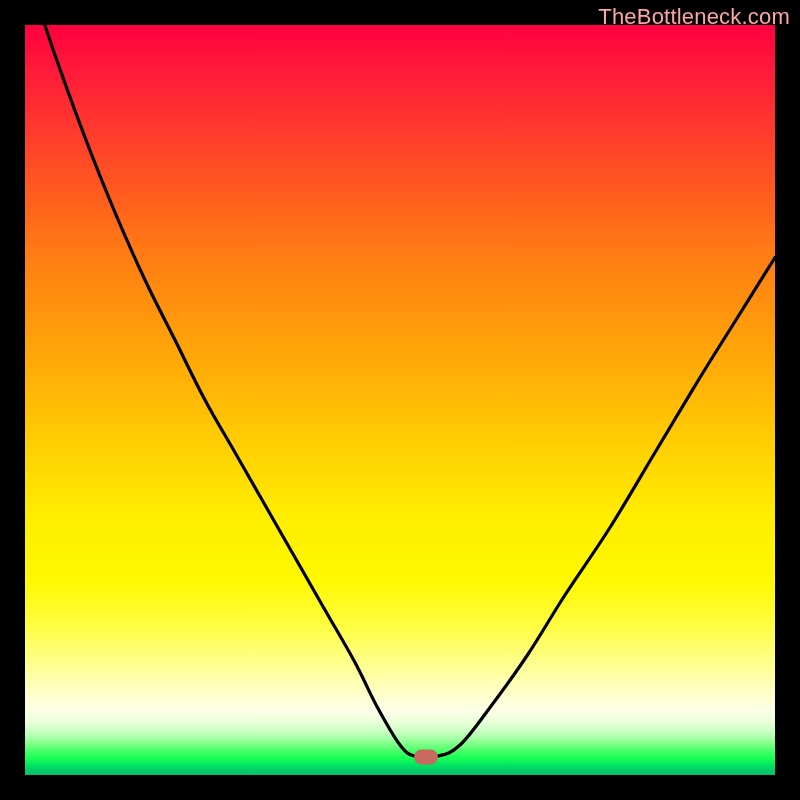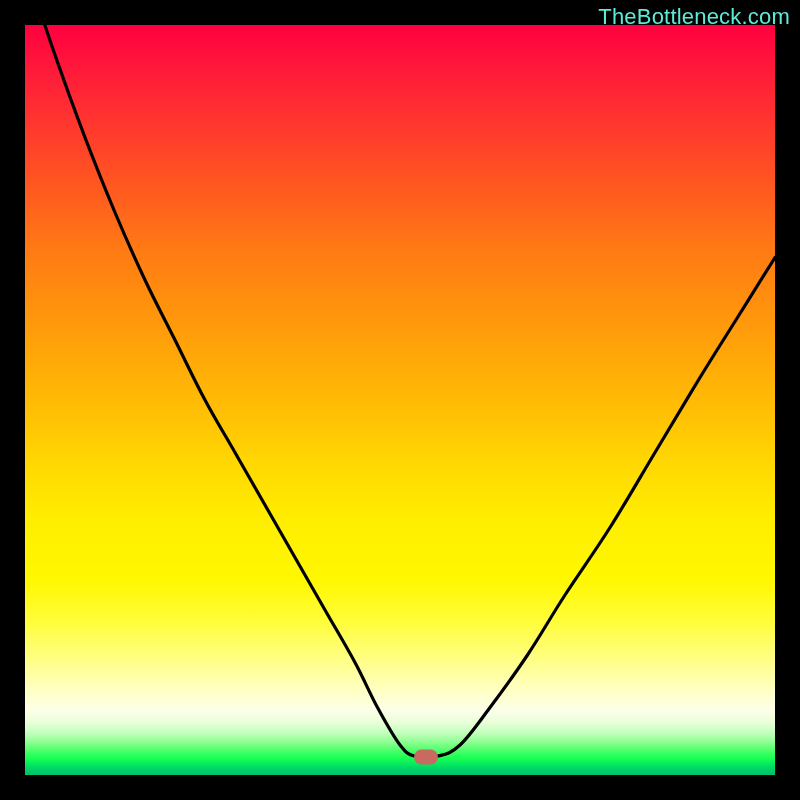--- a/index.html
+++ b/index.html
@@ -13,21 +13,21 @@
   .frame {
     position: relative;
     width: 800px;
     height: 800px;
     background: #000;
   }
   .watermark {
     position: absolute;
     top: 4px;
     right: 10px;
-    color: #5eead4;
+    color: #fca5a5;
     font-size: 22px;
     font-weight: 500;
     letter-spacing: 0.2px;
     z-index: 50;
   }
   .plot {
     position: absolute;
     left: 25px;
     top: 25px;
     width: 750px;

